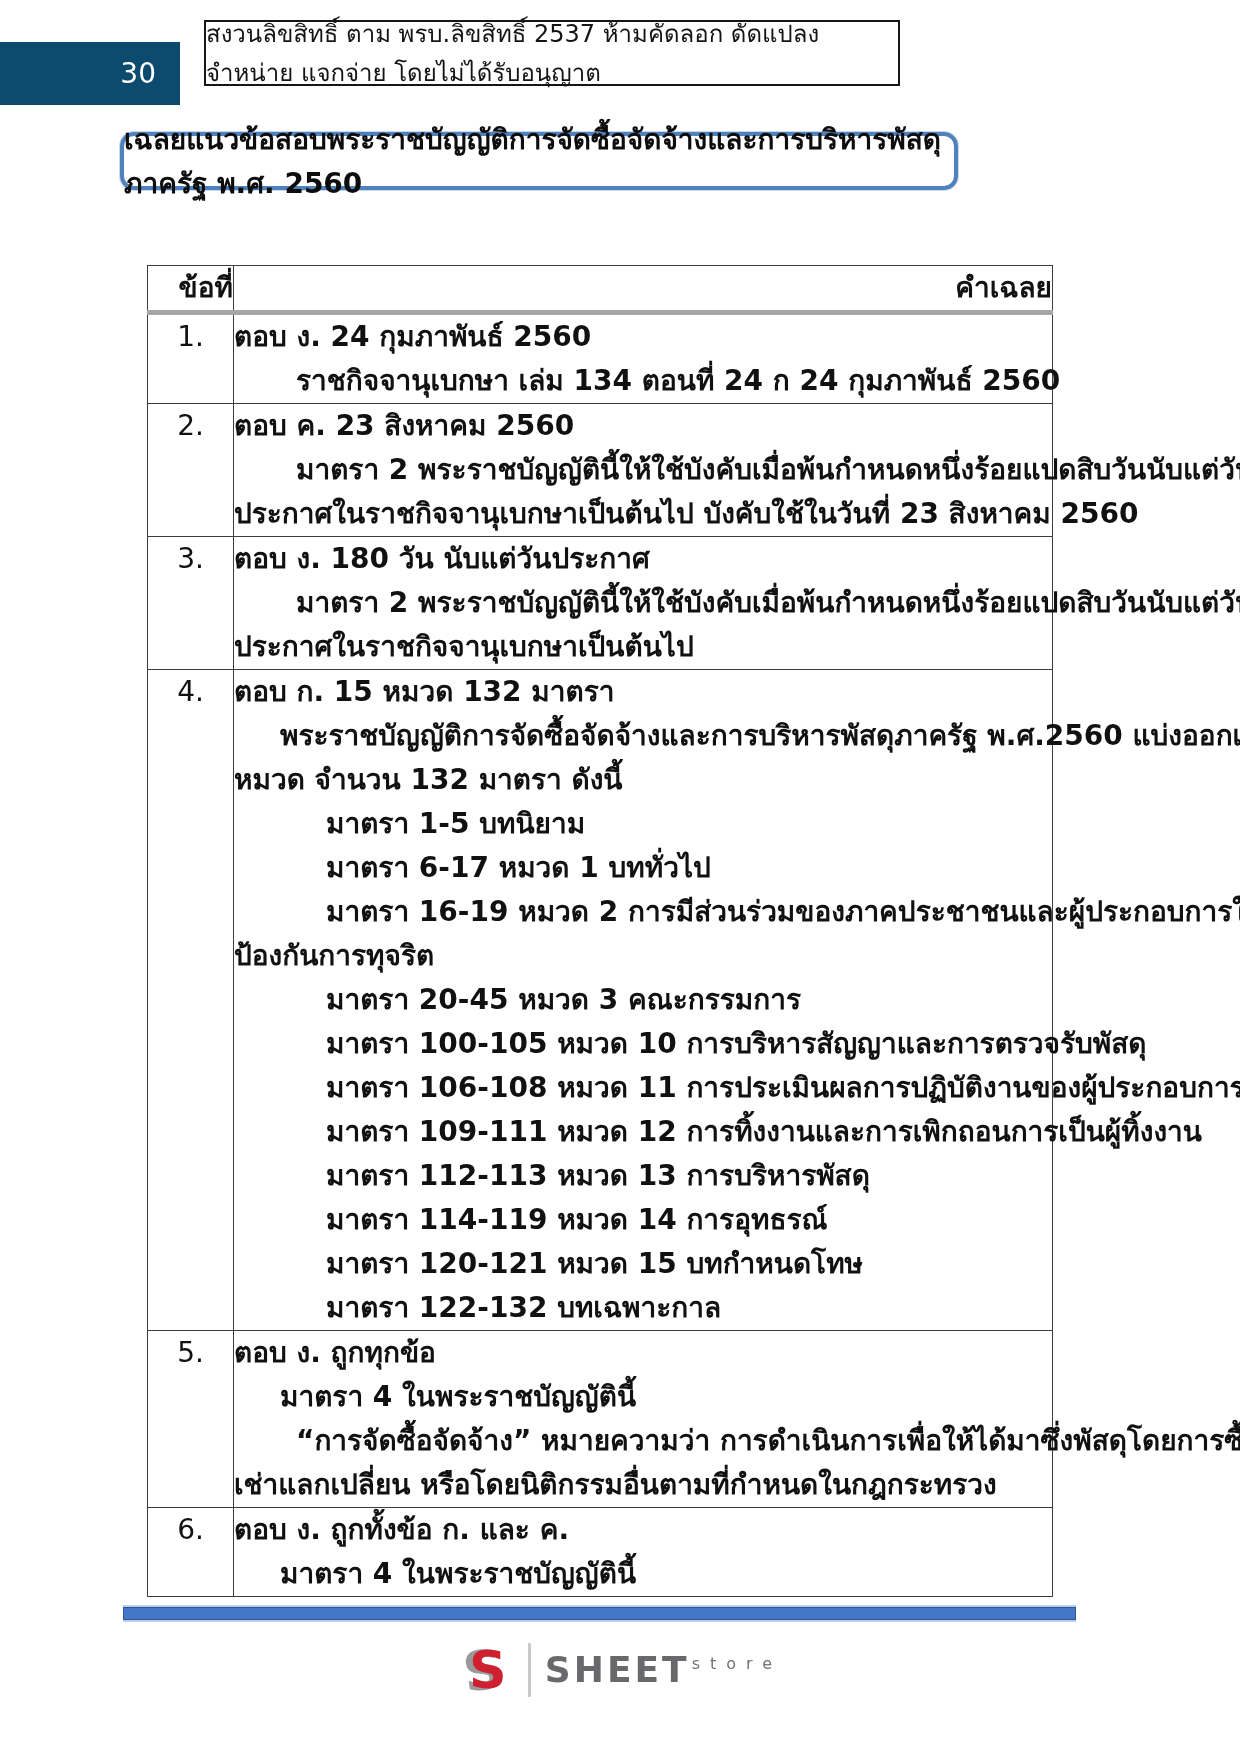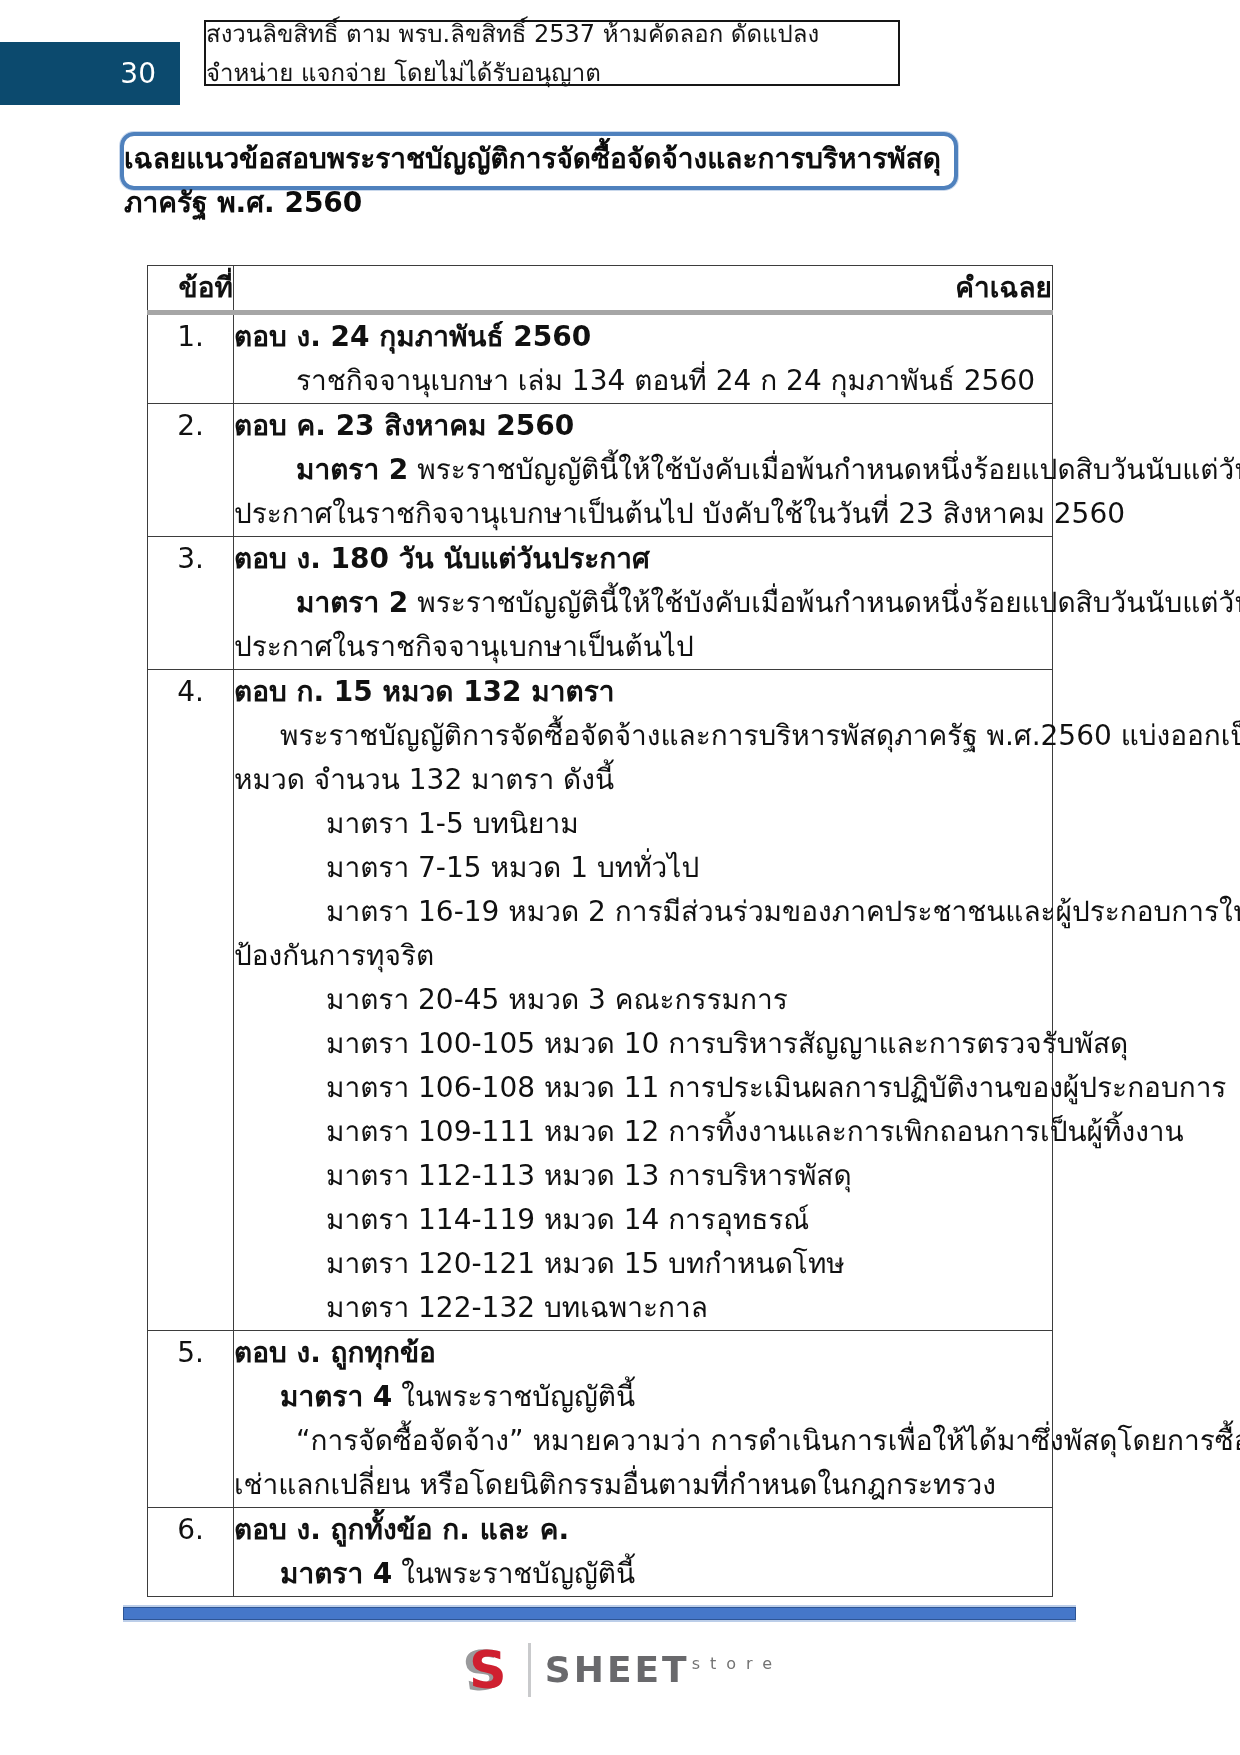--- a/index.html
+++ b/index.html
@@ -21,40 +21,40 @@
   .copyright-box{
     position:absolute;left:204px;top:20px;width:696px;height:66px;
     border:2px solid #161616;box-sizing:border-box;
     display:flex;align-items:center;justify-content:flex-start;
     font-size:24px;color:#141414;
   }
   
   .title-box{
     position:absolute;left:120px;top:132px;width:838px;height:58px;
     border:4px solid #4f81bd;border-radius:14px;box-sizing:border-box;
-    display:flex;justify-content:center;
+    display:flex;align-items:center;justify-content:center;
     font-size:28px;font-weight:bold;color:#0d0d0d;
     box-shadow:0 0 0 1px #c9d8ec;
   }
   
   table.answers{
     position:absolute;left:147px;top:265px;width:906px;
     border-collapse:collapse;table-layout:fixed;
   }
   table.answers th,table.answers td{
     border:1.5px solid #3d3d3d;
     font-size:28px;line-height:44px;
     padding:0;vertical-align:top;
   }
   table.answers th{
     font-weight:bold;height:44px;text-align:right;
     border-bottom:5px solid #a6a6a6;
   }
   th.col-no,td.cell-no{width:85px;text-align:center;}
-  td.cell-answer{padding:0 10px 0 14px;}
+  td.cell-answer{padding:0 10px 0 14px;font-weight:bold;}
   td.cell-answer .line{white-space:nowrap;overflow:visible;}
   .indent-0{padding-left:0;}
   .indent-1{padding-left:46px;}
   .indent-2{padding-left:62px;}
   .indent-3{padding-left:92px;}
   
   .divider-bar{
     position:absolute;left:123px;top:1607px;width:953px;height:13px;
     background:#4577c9;border:1px solid #2e5595;box-sizing:border-box;
     box-shadow:0 2px 0 #bccee9,0 -2px 0 #bccee9;
@@ -120,21 +120,21 @@
           <div class="line indent-0">ประกาศในราชกิจจานุเบกษาเป็นต้นไป</div>
         </td>
       </tr>
       <tr>
         <td class="cell-no">4.</td>
         <td class="cell-answer">
           <div class="line indent-0"><b>ตอบ ก. 15 หมวด 132 มาตรา</b></div>
           <div class="line indent-1">พระราชบัญญัติการจัดซื้อจัดจ้างและการบริหารพัสดุภาครัฐ พ.ศ.2560 แบ่งออกเป็น 15</div>
           <div class="line indent-0">หมวด จำนวน 132 มาตรา ดังนี้</div>
           <div class="line indent-3">มาตรา 1-5 บทนิยาม</div>
-          <div class="line indent-3">มาตรา 7-15 หมวด 1 บททั่วไป</div>
+          <div class="line indent-3">มาตรา 6-17 หมวด 1 บททั่วไป</div>
           <div class="line indent-3">มาตรา 16-19 หมวด 2 การมีส่วนร่วมของภาคประชาชนและผู้ประกอบการในการ</div>
           <div class="line indent-0">ป้องกันการทุจริต</div>
           <div class="line indent-3">มาตรา 20-45 หมวด 3 คณะกรรมการ</div>
           <div class="line indent-3">มาตรา 100-105 หมวด 10 การบริหารสัญญาและการตรวจรับพัสดุ</div>
           <div class="line indent-3">มาตรา 106-108 หมวด 11 การประเมินผลการปฏิบัติงานของผู้ประกอบการ</div>
           <div class="line indent-3">มาตรา 109-111 หมวด 12 การทิ้งงานและการเพิกถอนการเป็นผู้ทิ้งงาน</div>
           <div class="line indent-3">มาตรา 112-113 หมวด 13 การบริหารพัสดุ</div>
           <div class="line indent-3">มาตรา 114-119 หมวด 14 การอุทธรณ์</div>
           <div class="line indent-3">มาตรา 120-121 หมวด 15 บทกำหนดโทษ</div>
           <div class="line indent-3">มาตรา 122-132 บทเฉพาะกาล</div>

